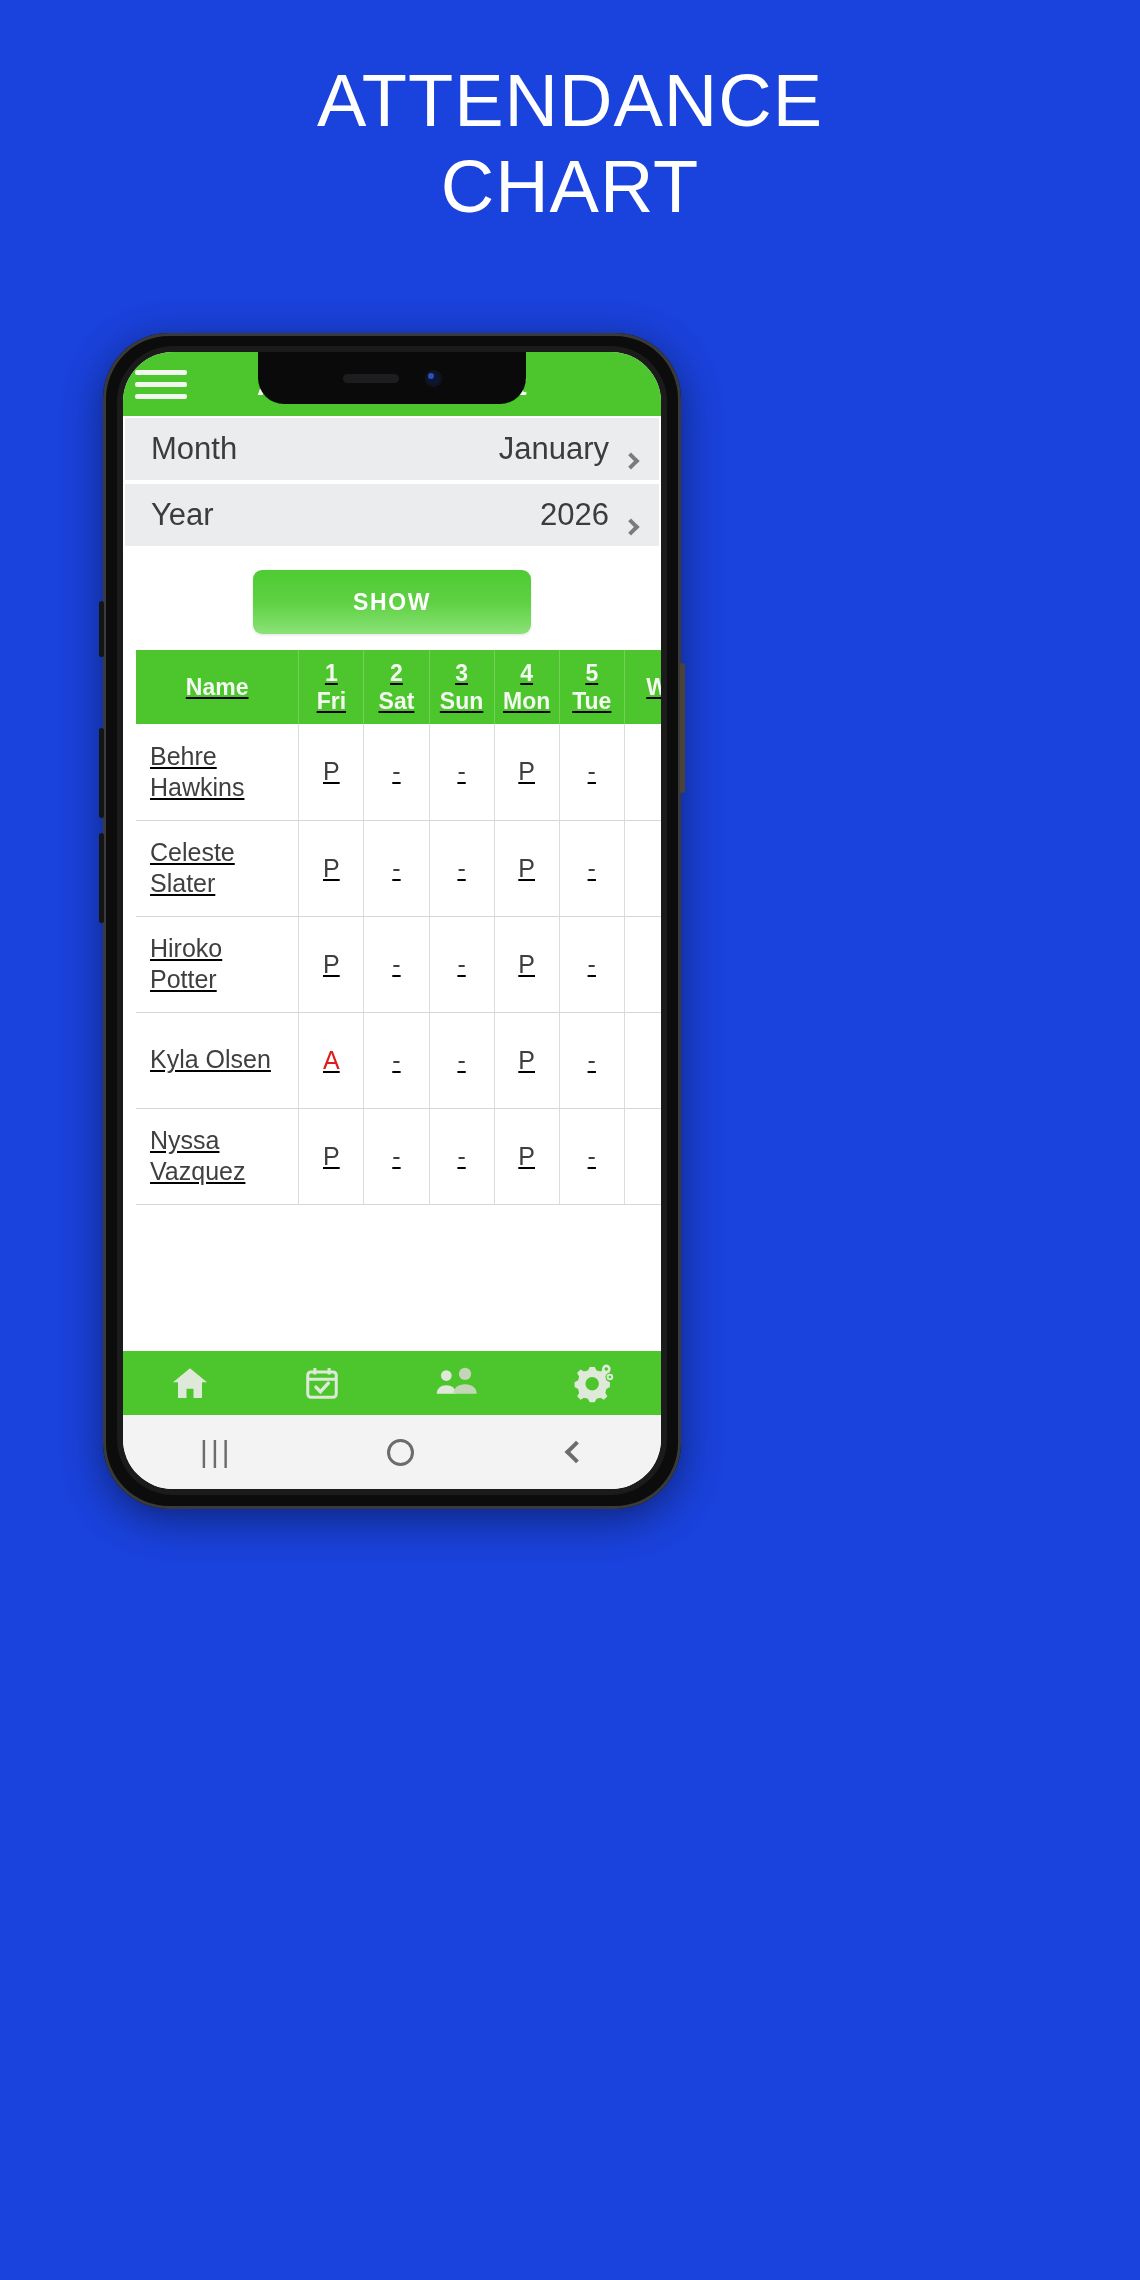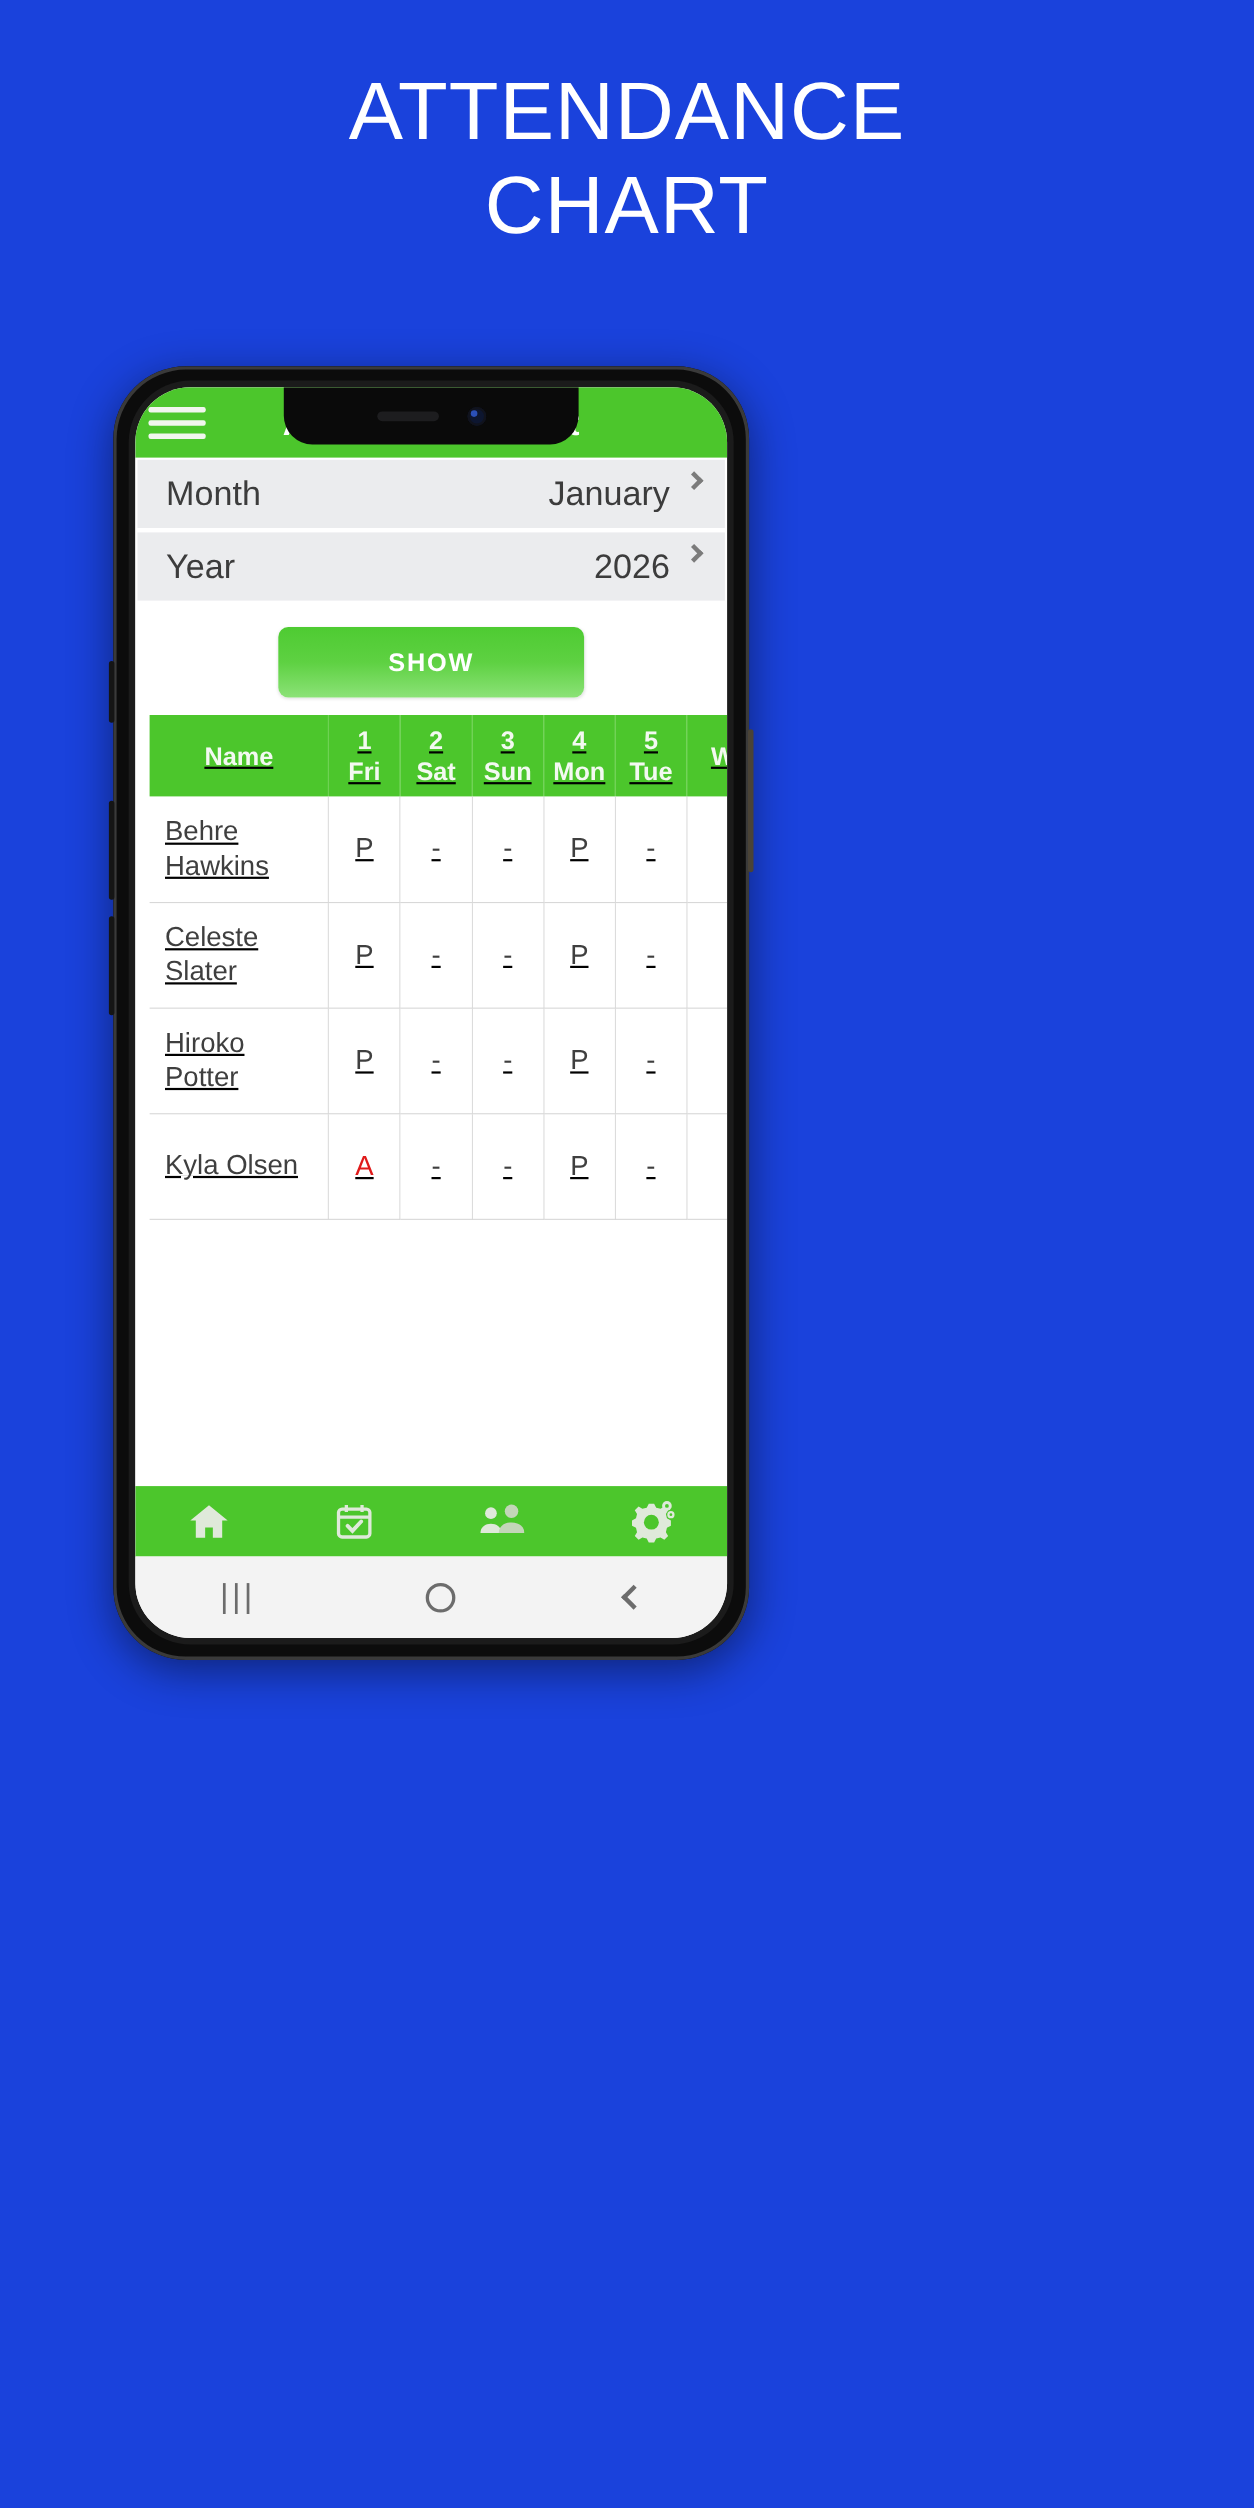--- a/index.html
+++ b/index.html
@@ -88,21 +88,21 @@
   
   .selectors{ flex:0 0 auto; background:#fff; padding-top:2px; }
   .sel-row{
     height:62px; margin:0 2px 4px 2px;
     background:#ebecee;
     display:flex; align-items:center;
     padding:0 22px 0 26px;
     cursor:pointer;
   }
   .sel-label{ font-size:31px; color:#3c3c3c; }
-  .sel-right{ margin-left:auto; display:flex; align-items:flex-start; gap:16px; }
+  .sel-right{ margin-left:auto; display:flex; align-items:flex-end; gap:16px; }
   .sel-value{ font-size:31px; color:#3c3c3c; }
   .chev{
     width:12px; height:12px;
     border-right:4px solid #7b7b7b; border-top:4px solid #7b7b7b;
     transform:rotate(45deg);
   }
 
   
   .show-wrap{ background:#fff; padding:20px 0 16px 0; text-align:center; flex:0 0 auto; }
   .show-btn{
@@ -283,20 +283,29 @@
               </tr>
               <tr>
                 <td class="name">Kyla Olsen</td>
                 <td class="mark absent">A</td>
                 <td class="mark">-</td>
                 <td class="mark">-</td>
                 <td class="mark">P</td>
                 <td class="mark">-</td>
                 <td class="mark"></td>
               </tr>
+              <tr>
+                <td class="name">Nyssa Vazquez</td>
+                <td class="mark">P</td>
+                <td class="mark">-</td>
+                <td class="mark">-</td>
+                <td class="mark">P</td>
+                <td class="mark">-</td>
+                <td class="mark"></td>
+              </tr>
             </tbody>
         </table>
       </div>
 
       <div class="bottomnav">
         <div class="nav-ico">
           <svg width="40" height="40" viewBox="0 0 24 24" fill="#dfe9da">
             <path d="M12 3.2 1.8 11.6h3V21h5.1v-5.6h4.2V21h5.1v-9.4h3z"></path>
           </svg>
         </div>

